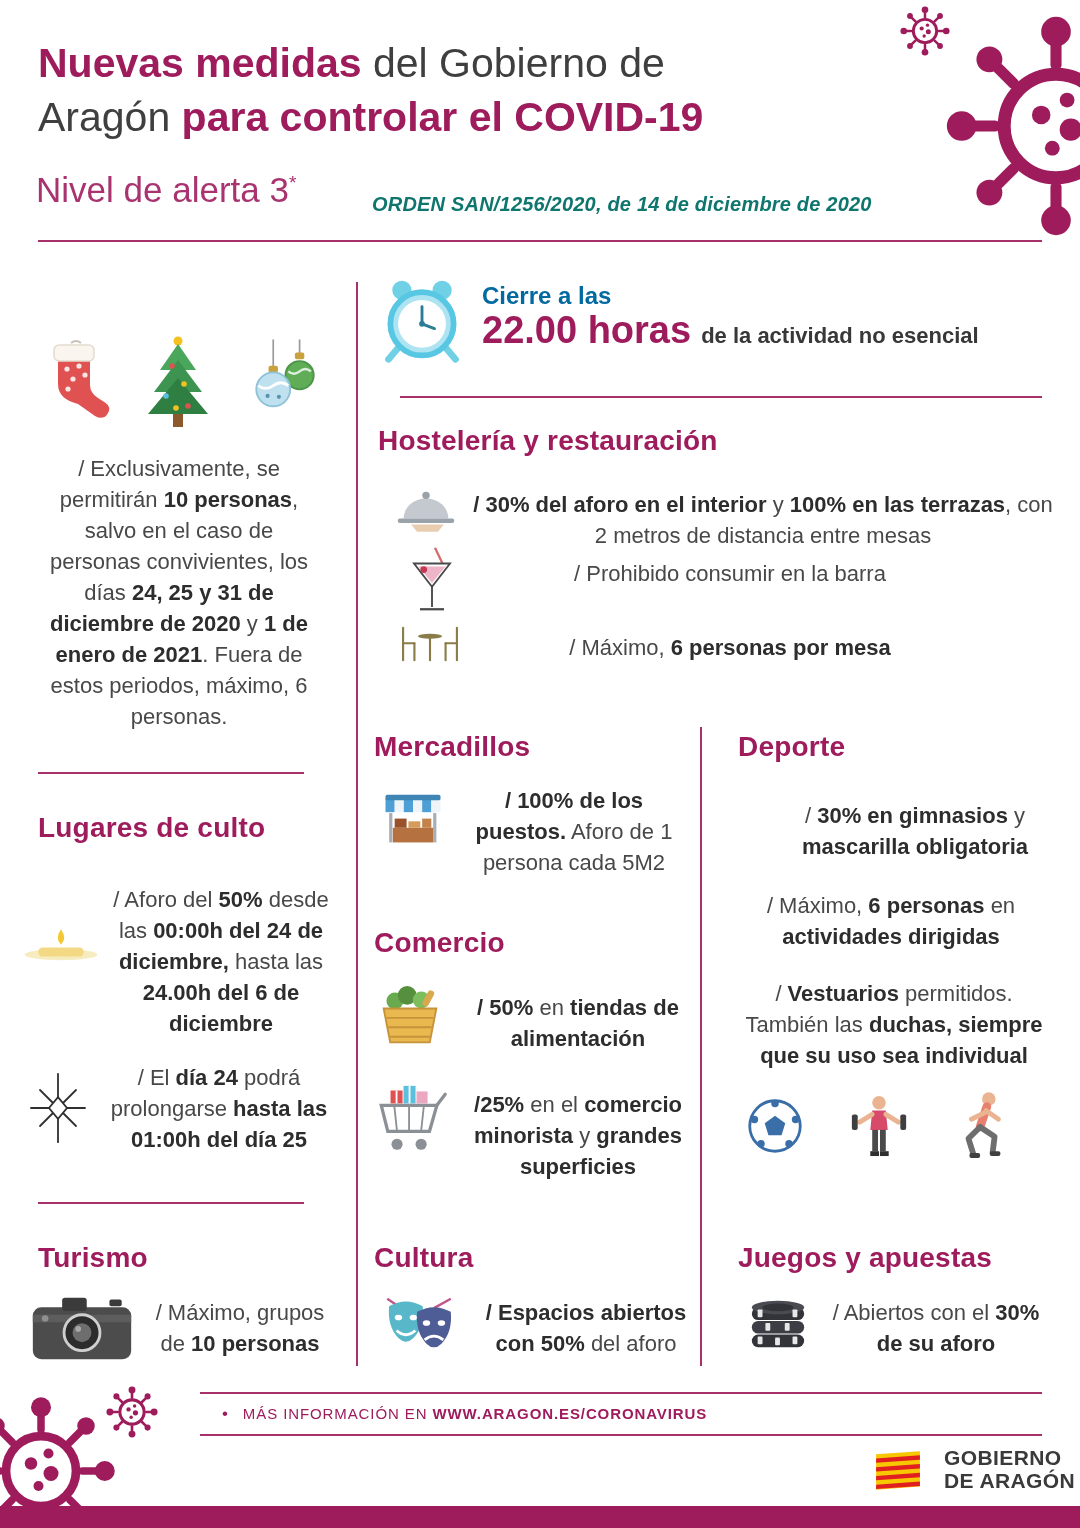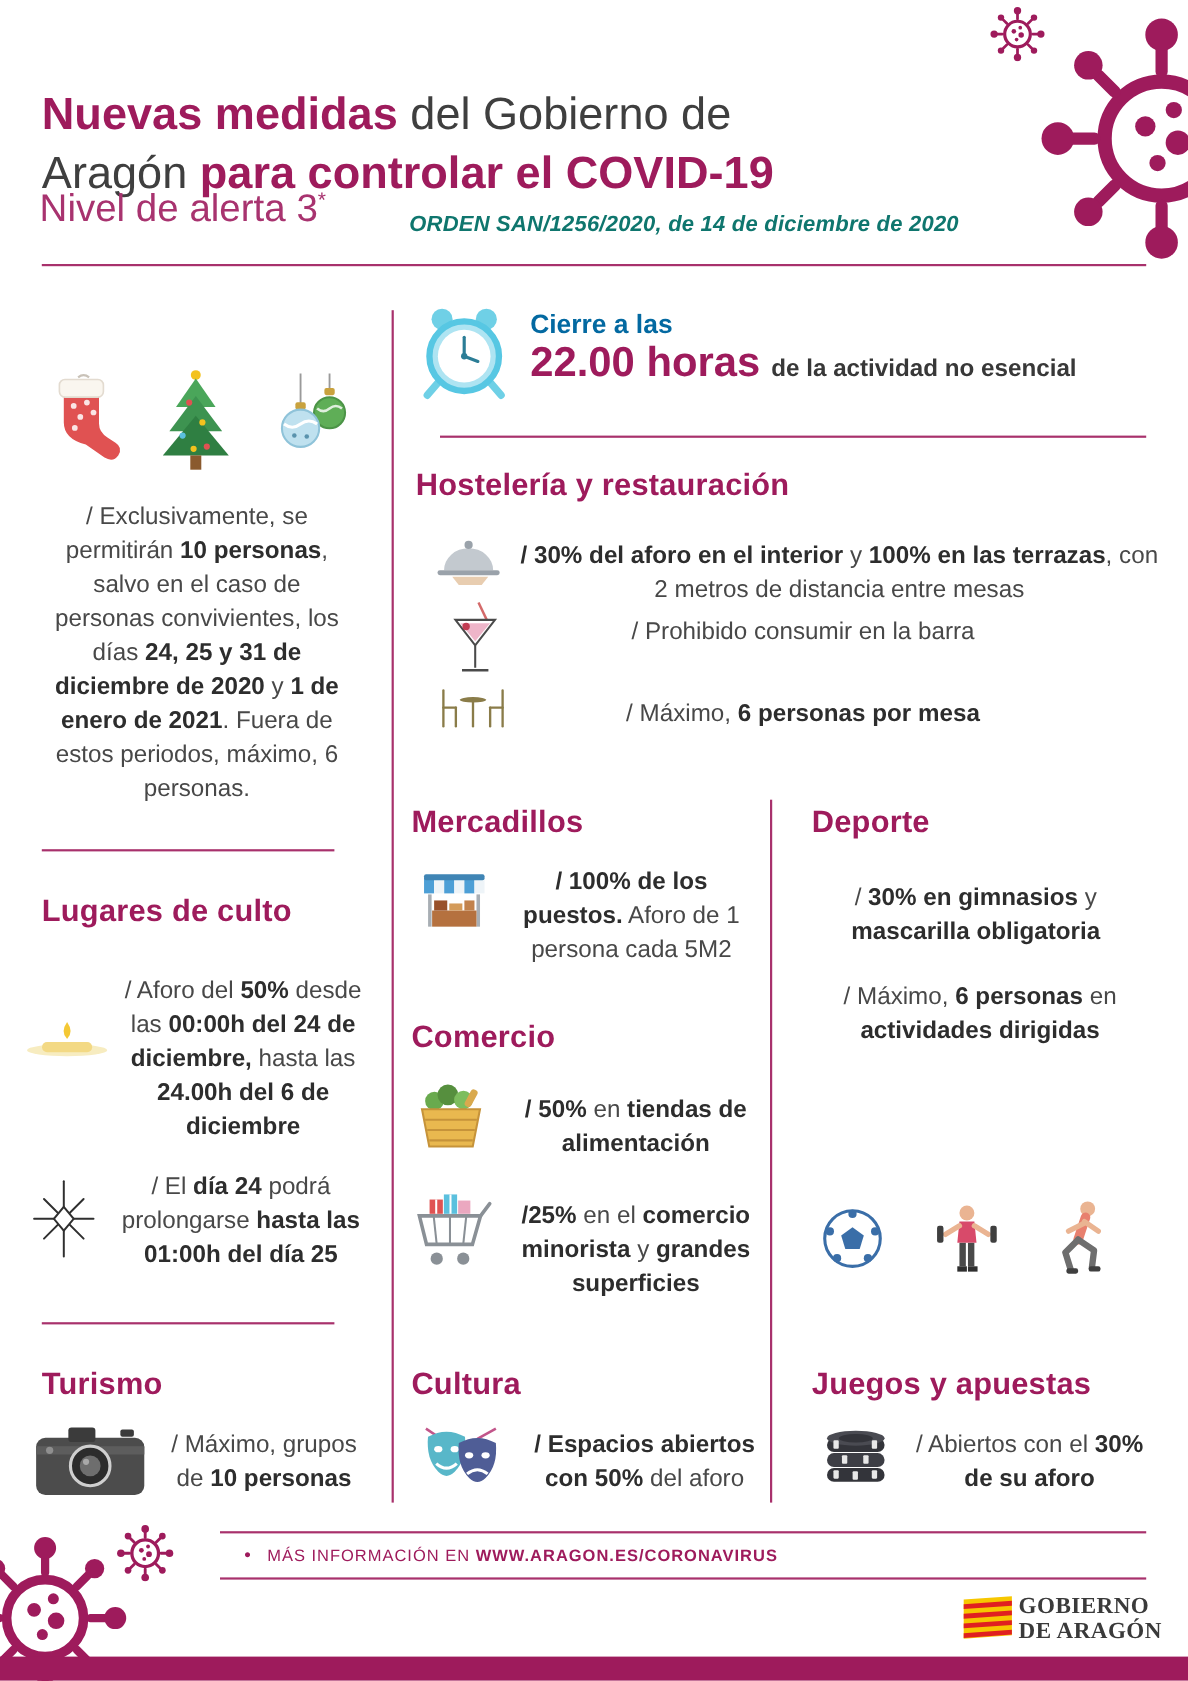--- a/index.html
+++ b/index.html
@@ -1,20 +1,20 @@
 <!DOCTYPE html>
 <html><head>
 <meta charset="utf-8">
 <style>
   *{margin:0;padding:0;box-sizing:border-box;}
   body{background:#ffffff;}
   .page{position:relative;width:1080px;height:1528px;background:#ffffff;overflow:hidden;
         font-family:"Liberation Sans",sans-serif;color:#3f3f3f;--accent:#9e1b5c;}
   
-  .title{position:absolute;left:38px;top:36px;font-size:41px;line-height:54px;font-weight:400;color:#3f3f3f;margin-top:40px;}
+  .title{position:absolute;left:38px;top:36px;font-size:41px;line-height:54px;font-weight:400;color:#3f3f3f;}
   .title .accent{color:var(--accent);font-weight:800;}
   .alert{position:absolute;left:36px;top:170px;font-size:35px;color:#a8336f;}
   .alert sup{font-size:55%;}
   .order{position:absolute;left:372px;top:193px;font-size:20px;font-style:italic;font-weight:bold;color:#0f766e;letter-spacing:.2px;}
   .header-rule{left:38px;top:240px;width:1004px;height:3px;background:var(--accent);}
   
   .sec-h{position:absolute;font-size:28px;font-weight:800;color:var(--accent);letter-spacing:.2px;}
   .txt{position:absolute;font-size:22px;line-height:31px;color:#484848;text-align:center;}
   .txt b{color:#2d2d2d;}
   .hline{position:absolute;height:2px;background:var(--accent);opacity:.9;}
@@ -64,34 +64,34 @@
   .h-com{left:374px;top:927px;}
   .ico-basket{left:376px;top:984px;width:68px;height:64px;}
   .p-com1{left:458px;top:992px;width:240px;}
   .ico-cart{left:372px;top:1080px;width:76px;height:84px;}
   .p-com2{left:454px;top:1089px;width:248px;}
   .h-cult{left:374px;top:1242px;}
   .ico-masks{left:376px;top:1288px;width:86px;height:72px;}
   .p-cult{left:468px;top:1297px;width:236px;}
   
   .h-dep{left:738px;top:731px;}
-  .p-dep1{left:740px;top:800px;width:294px;}
+  .p-dep1{left:768px;top:800px;width:294px;}
   .p-dep2{left:740px;top:890px;width:302px;}
   .p-dep3{left:740px;top:978px;width:308px;}
   .sport-icons{position:absolute;left:746px;top:1090px;display:flex;gap:44px;align-items:center;}
   .h-jue{left:738px;top:1242px;}
   .ico-chips{left:744px;top:1290px;width:68px;height:62px;}
   .p-jue{left:828px;top:1297px;width:216px;}
   
   .fline1{left:200px;top:1392px;width:842px;}
   .finfo{position:absolute;left:222px;top:1404px;font-size:15px;color:var(--accent);letter-spacing:.9px;}
   .finfo b{font-weight:800;}
   .fbullet{margin-right:14px;font-size:17px;}
   .fline2{left:200px;top:1434px;width:842px;}
-  .logo{position:absolute;left:874px;top:1446px;display:flex;align-items:flex-end;gap:4px;font-family:Liberation Serif, serif;}
+  .logo{position:absolute;left:874px;top:1446px;display:flex;align-items:flex-start;gap:22px;}
   .logo-flag{width:48px;height:48px;}
   .logo-text{font-size:21px;font-weight:800;color:#3a3a3a;line-height:23px;letter-spacing:.4px;}
   .bottom-bar{position:absolute;left:0;top:1506px;width:1080px;height:22px;background:var(--accent);}
 </style>
 </head>
 <body>
 
 <svg width="0" height="0" style="position:absolute" aria-hidden="true">
   <defs>
     <g id="virus-def">
@@ -326,20 +326,21 @@
     <path d="M44 24 q18 -10 36 0 q2 22 -10 34 q-8 8 -16 0 q-12 -12 -10 -34 z" fill="#4f5d96"></path>
     <ellipse cx="54" cy="36" rx="4" ry="3" fill="#ffffff"></ellipse>
       <ellipse cx="70" cy="36" rx="4" ry="3" fill="#ffffff"></ellipse>
     <path d="M52 54 q10 -8 20 0" stroke="#ffffff" stroke-width="3" fill="none"></path>
   </svg>
   <p class="txt p-cult"><b>/ Espacios abiertos con 50%</b><span> del aforo</span></p>
 
   <h2 class="sec-h h-dep">Deporte</h2>
   <p class="txt p-dep1"><span>/ </span><b>30% en gimnasios</b><span> y </span><b>mascarilla obligatoria</b></p>
   <p class="txt p-dep2"><span>/ Máximo, </span><b>6 personas</b><span> en </span><b>actividades dirigidas</b></p>
+  <p class="txt p-dep3"><span>/ </span><b>Vestuarios</b><span> permitidos. También las </span><b>duchas, siempre que su uso sea individual</b></p>
   <div class="sport-icons">
     <svg width="58" height="58" viewBox="0 0 62 62">
       <circle cx="31" cy="31" r="27" fill="#ffffff" stroke="#3a6ea8" stroke-width="3"></circle>
       <polygon points="31,20 42,28 38,41 24,41 20,28" fill="#3a6ea8"></polygon>
       <circle cx="31" cy="7" r="4" fill="#3a6ea8"></circle>
         <circle cx="9" cy="24" r="4" fill="#3a6ea8"></circle>
       <circle cx="53" cy="24" r="4" fill="#3a6ea8"></circle>
         <circle cx="16" cy="50" r="4" fill="#3a6ea8"></circle>
       <circle cx="46" cy="50" r="4" fill="#3a6ea8"></circle>
     </svg>

